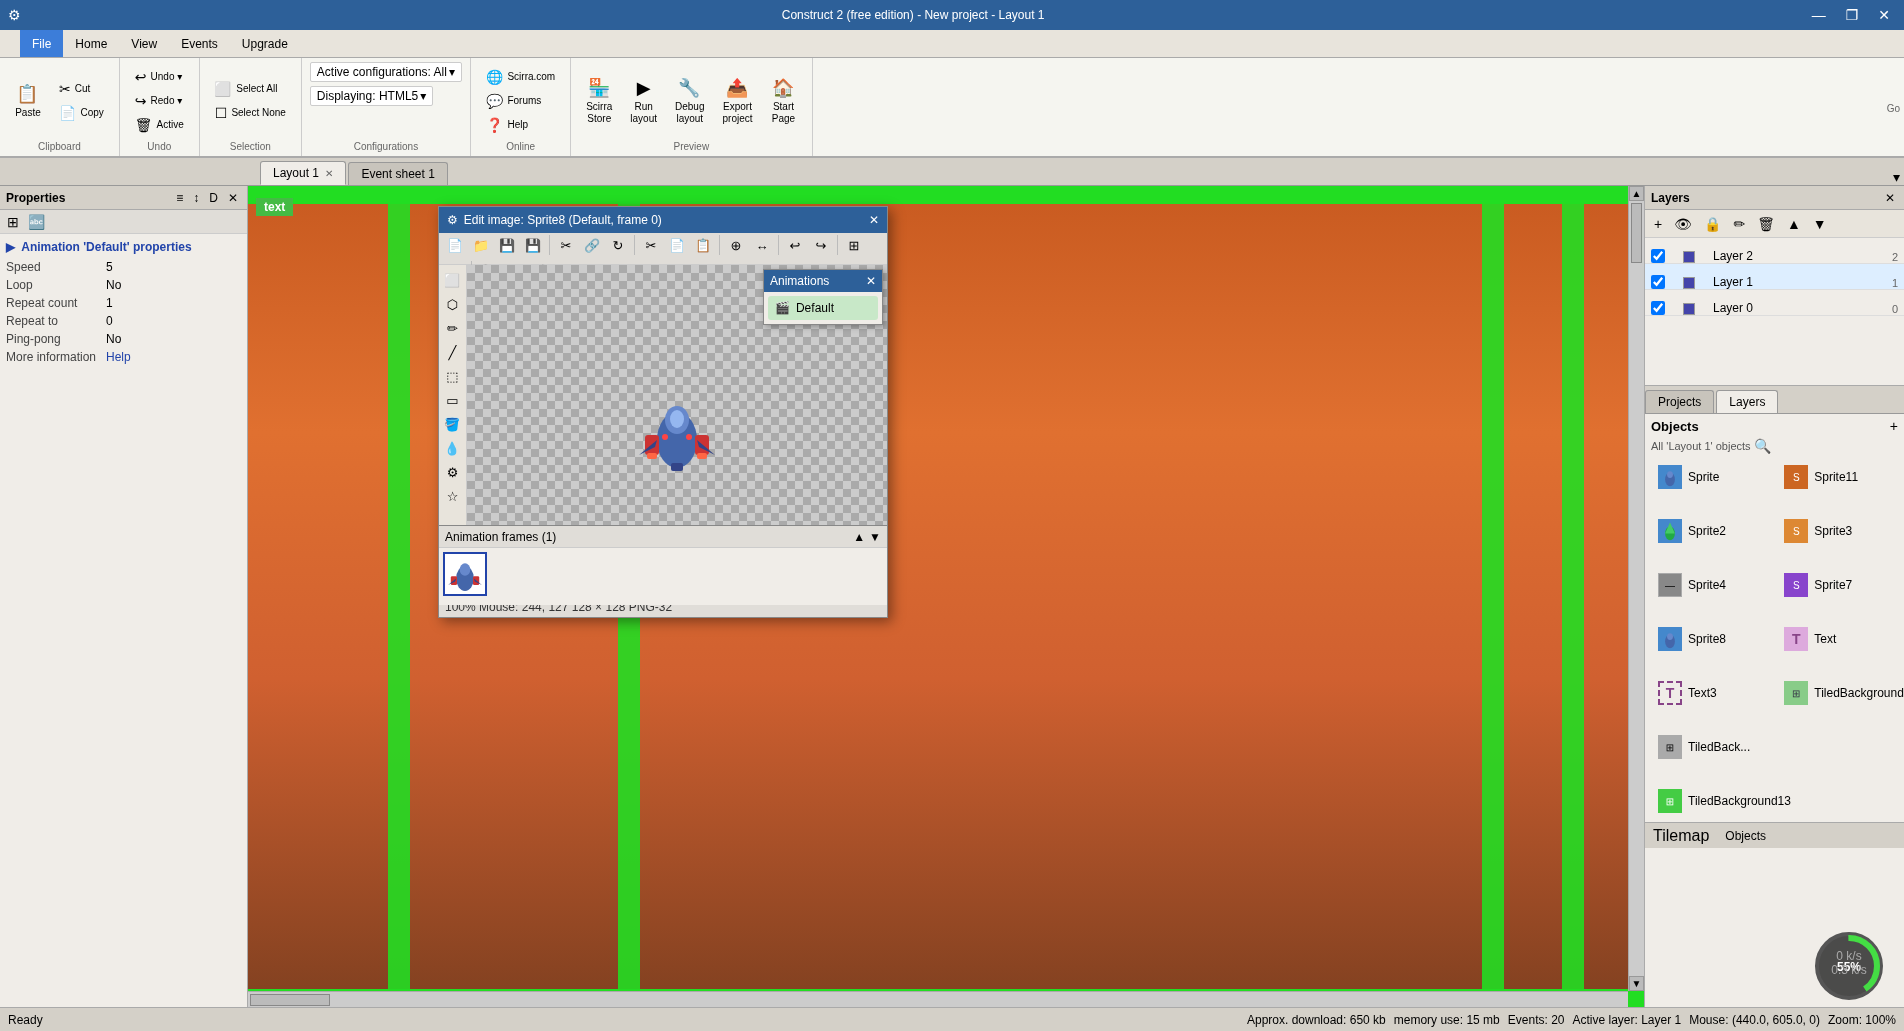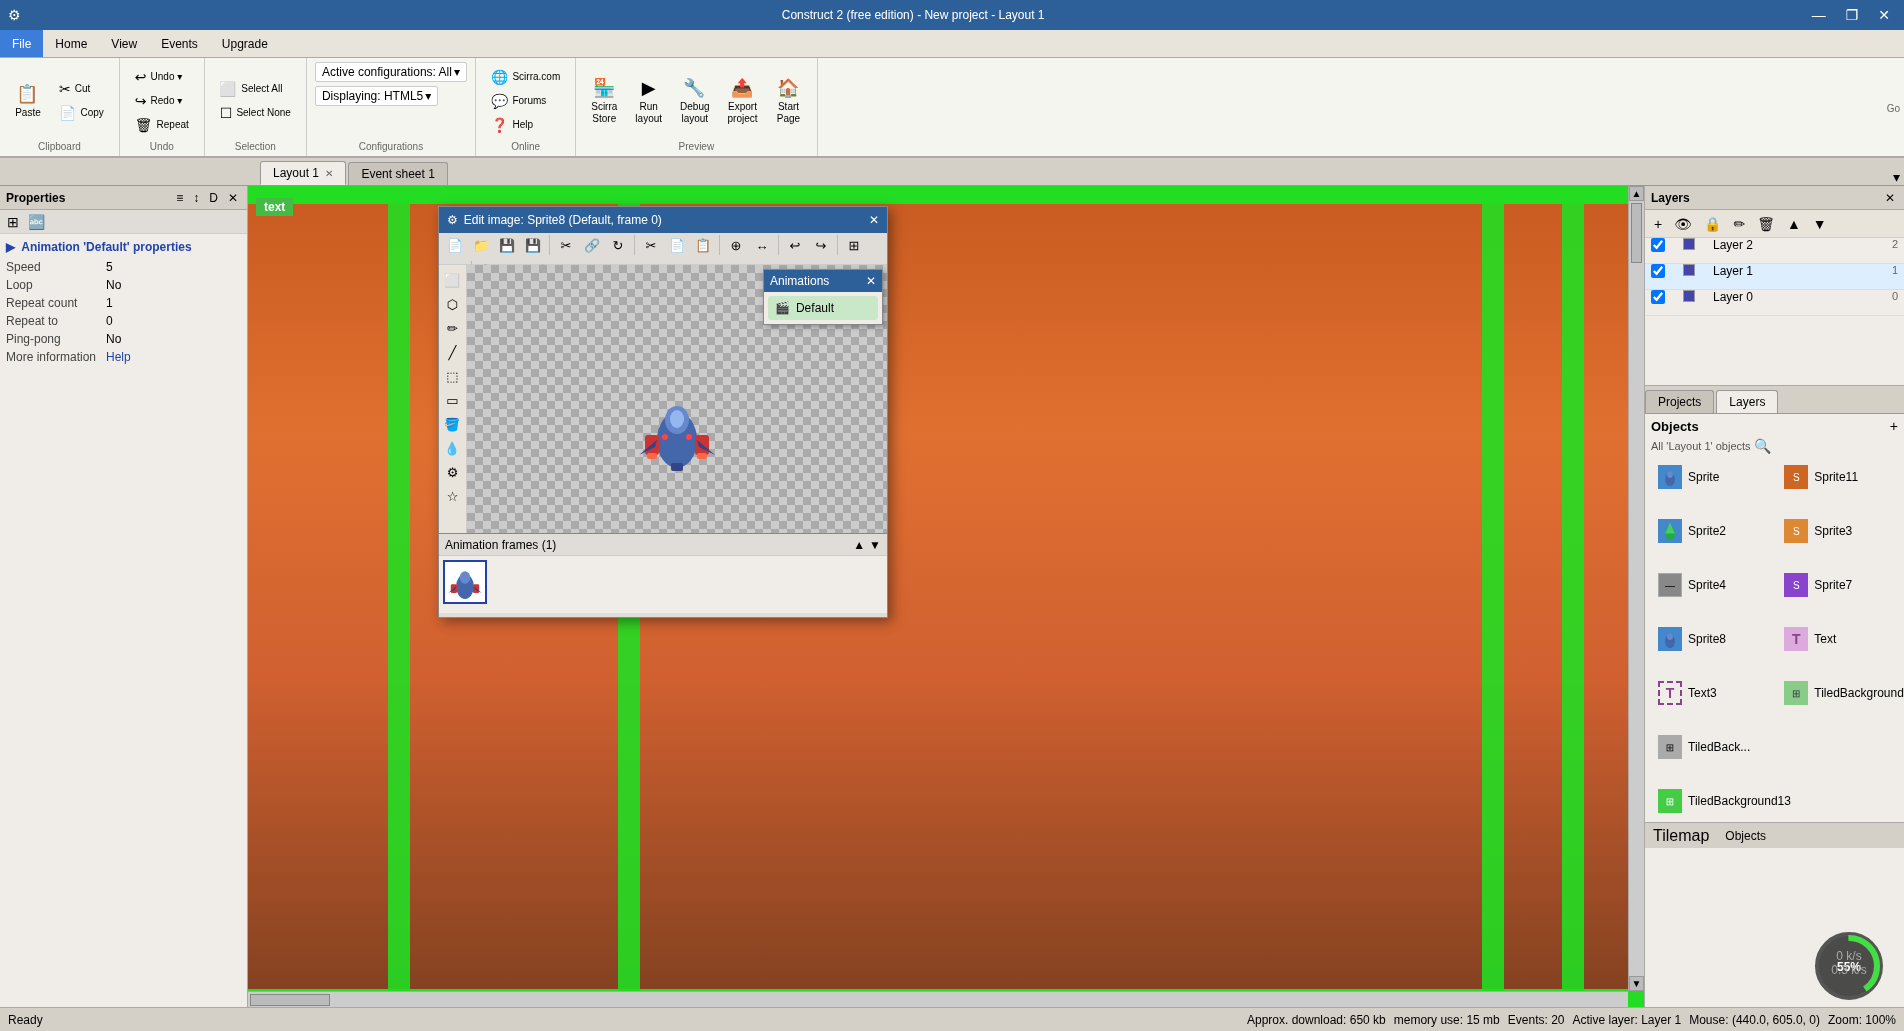--- a/index.html
+++ b/index.html
@@ -8,21 +8,21 @@
     
     #titlebar {
       height: 30px; background: #2d6099; display: flex; align-items: center; justify-content: space-between;
       padding: 0 8px; color: white;
     }
     #titlebar-controls { display: flex; gap: 8px; }
     .title-btn { color: white; background: none; border: none; cursor: pointer; font-size: 14px; padding: 2px 6px; }
 
     
     #menubar {
-      height: 28px; background: #e8e4dc; display: flex; align-items: center; border-bottom: 1px solid #aaa;
+      height: 28px; background: #e8e4dc; display: flex; align-items: center; border-bottom: 1px solid #aaa; padding-left: 20px;
     }
     .menu-item {
       padding: 4px 12px; cursor: pointer; height: 100%; display: flex; align-items: center;
     }
     .menu-item.active { background: #3c7dd9; color: white; }
 
     
     #ribbon {
       height: 100px; background: #f5f5f0; border-bottom: 2px solid #aaa; display: flex; align-items: stretch;
     }
@@ -95,21 +95,21 @@
       height: 24px; background: #d4d0c8; display: flex; align-items: center; justify-content: space-between;
       padding: 0 6px; border-bottom: 1px solid #aaa;
     }
     #layers-toolbar {
       height: 28px; background: #e8e4dc; display: flex; align-items: center; padding: 0 4px; gap: 2px;
       border-bottom: 1px solid #ccc;
     }
     .layer-toolbar-btn { padding: 2px 4px; cursor: pointer; font-size: 14px; border: 1px solid transparent; }
     #layers-list { flex: 1; overflow-y: auto; }
     .layer-item {
-      height: 26px; display: flex; align-items: flex-start; padding: 0 6px; gap: 18px; border-bottom: 1px solid #ddd;
+      height: 26px; display: flex; align-items: flex-end; padding: 0 6px; gap: 18px; border-bottom: 1px solid #ddd;
     }
     .layer-check { width: 14px; height: 14px; }
     .layer-name { flex: 1; font-size: 12px; }
     .layer-num { font-size: 11px; color: #666; }
     #bottom-tabs {
       height: 28px; background: #d4d0c8; display: flex; align-items: flex-end; border-bottom: 1px solid #999;
     }
     .bottom-tab {
       padding: 4px 12px; background: #c8c4bc; border: 1px solid #999; border-bottom: none;
       cursor: pointer; margin-right: 2px; border-radius: 3px 3px 0 0; font-size: 12px;
@@ -198,21 +198,21 @@
       padding: 0 6px; font-size: 12px; justify-content: space-between;
     }
     #animations-content { padding: 4px; }
     .animation-item {
       display: flex; align-items: center; gap: 6px; padding: 4px 6px; cursor: pointer;
       border: 1px solid transparent; border-radius: 3px; font-size: 12px; background: #c8e8c8;
     }
 
     
     #frames-panel {
-      position: absolute; bottom: 4px; left: 0; right: 0; height: 80px; background: #f0ede8;
+      position: absolute; bottom: 12px; left: 0; right: 0; height: 80px; background: #f0ede8;
       border-top: 1px solid #888;
     }
     #frames-title {
       height: 22px; background: #e0ddd8; display: flex; align-items: center;
       padding: 0 6px; font-size: 11px; border-bottom: 1px solid #ccc; justify-content: space-between;
     }
     #frames-content {
       display: flex; align-items: center; padding: 4px; gap: 4px; height: 52px; overflow-x: auto;
     }
     .frame-item {
@@ -335,21 +335,21 @@
         <div class="ribbon-btn ribbon-btn-sm">
           <span class="ribbon-btn-icon">↩</span>
           <span class="ribbon-btn-label">Undo ▾</span>
         </div>
         <div class="ribbon-btn ribbon-btn-sm">
           <span class="ribbon-btn-icon">↪</span>
           <span class="ribbon-btn-label">Redo ▾</span>
         </div>
         <div class="ribbon-btn ribbon-btn-sm">
           <span class="ribbon-btn-icon">🗑</span>
-          <span class="ribbon-btn-label">Repeat</span>
+          <span class="ribbon-btn-label">Active</span>
         </div>
       </div>
     </div>
     <div class="ribbon-group-label">Undo</div>
   </div>
 
   <div class="ribbon-group">
     <div class="ribbon-group-content">
       <div style="display:flex;flex-direction:column;gap:2px;">
         <div class="ribbon-btn ribbon-btn-sm">

